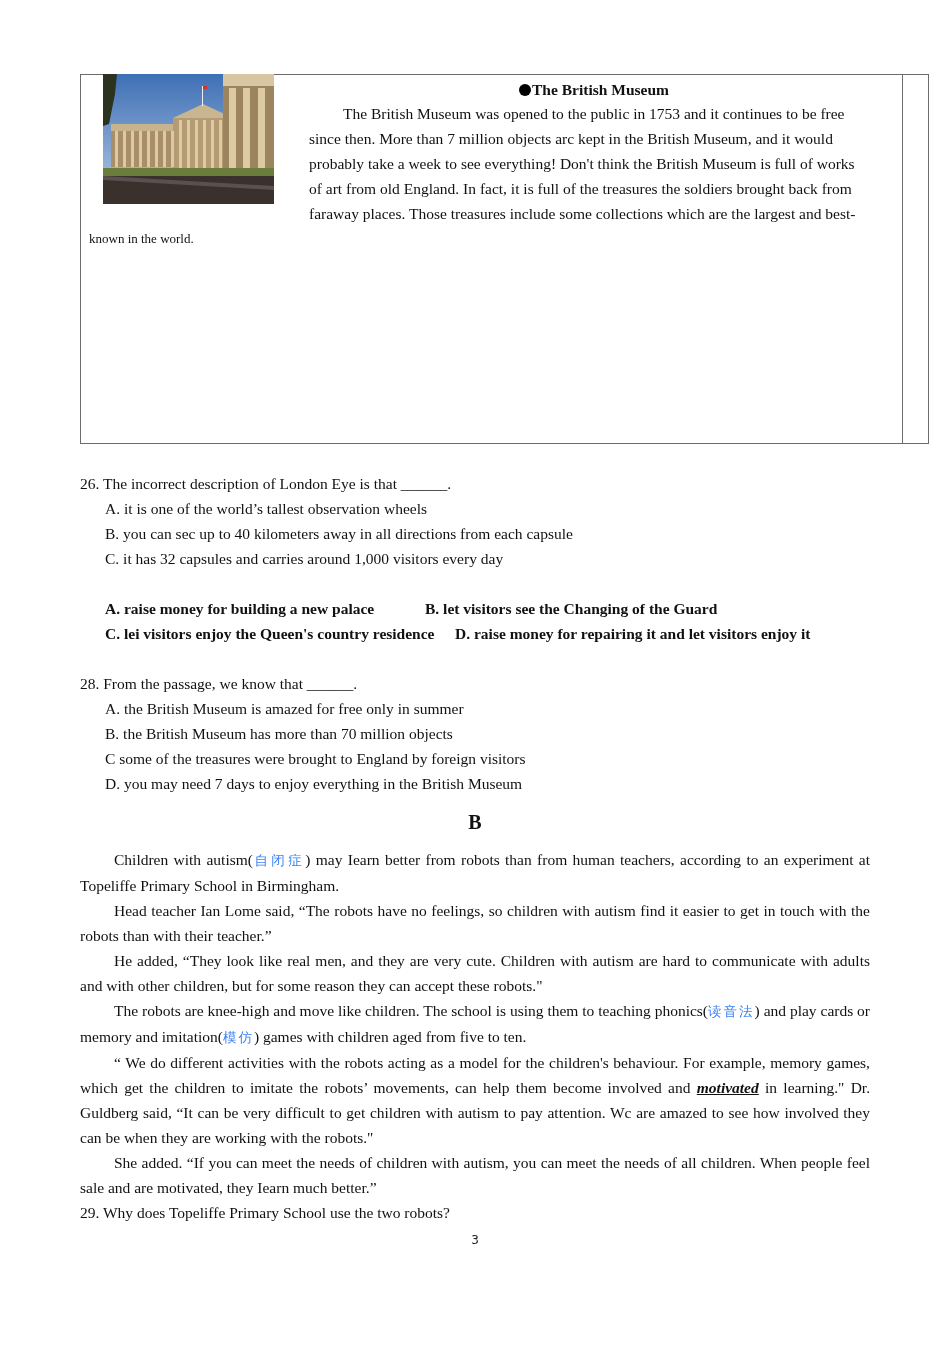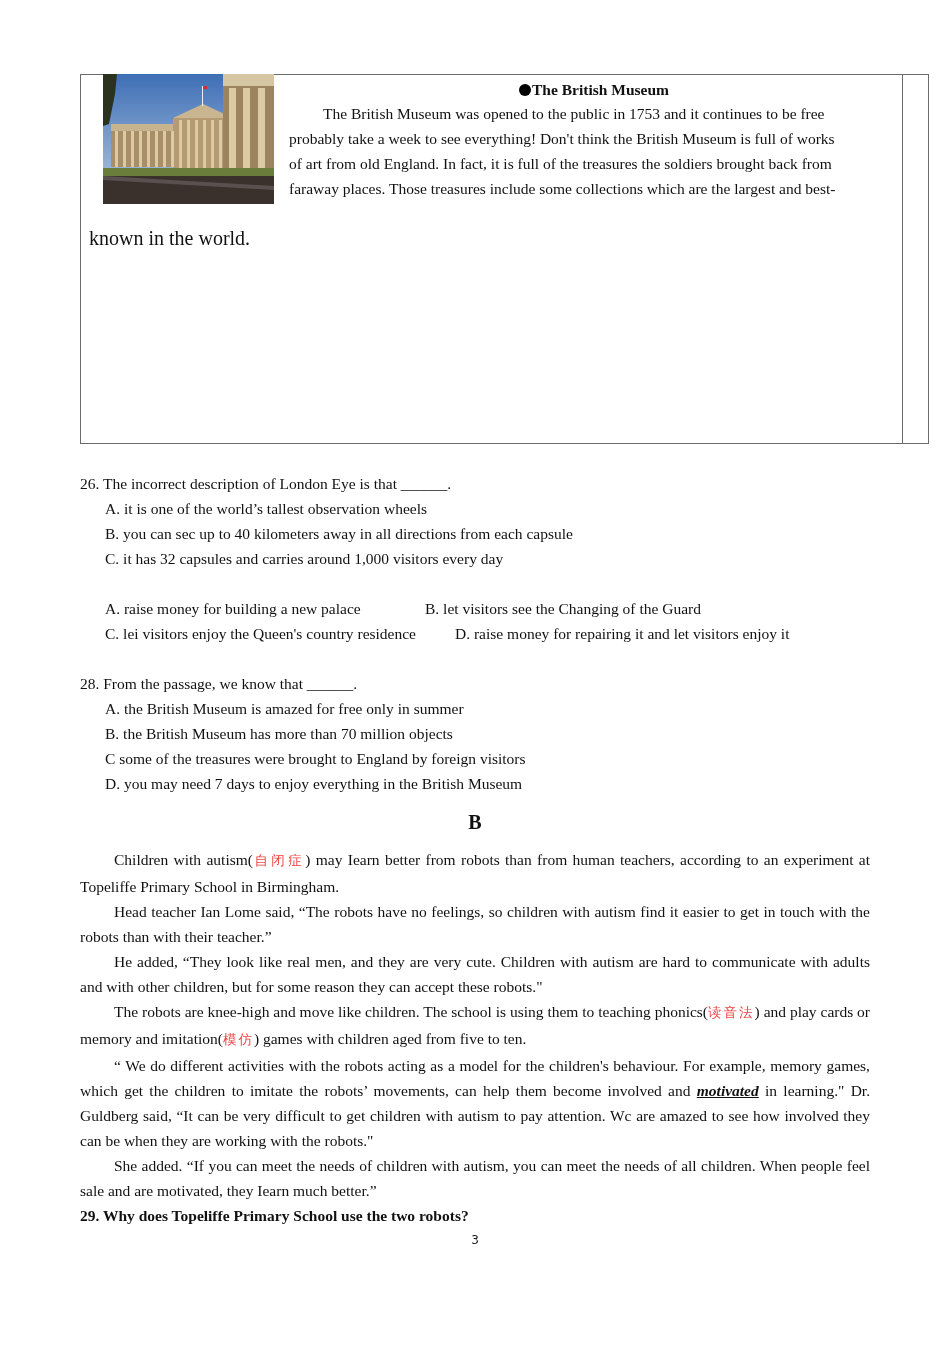--- a/index.html
+++ b/index.html
@@ -11,37 +11,37 @@
   .tbl { position: absolute; left: 80px; top: 74px; width: 849px; height: 370px;
          border: 1px solid #6b6b6b; box-sizing: border-box; }
   .tbl-divider { position: absolute; left: 821px; top: 0; width: 1px; height: 100%; background: #6b6b6b; }
   .museum-photo { position: absolute; left: 22px; top: -1px; width: 171px; height: 130px; overflow: hidden; }
   .museum-photo svg { display: block; width: 171px; height: 130px; }
   .card-title { position: absolute; left: 208px; top: 5px; width: 610px; text-align: center;
                 font-weight: bold; font-size: 15.5px; line-height: 20px; }
   .card-title .bullet { display: inline-block; width: 12px; height: 12px; border-radius: 50%;
                         background: #000; vertical-align: -1px; margin-right: 1px; }
   .card-body { position: absolute; left: 208px; top: 26px; width: 600px; font-size: 15.5px; line-height: 25px; }
-  .card-body .line { display: block; white-space: nowrap; }
-  .card-tail { position: absolute; left: 8px; top: 151px; font-size: 20px; line-height: 25px; text-align: center; }
+  .card-body .line { display: block; white-space: nowrap; margin-left: 20px; }
+  .card-tail { position: absolute; left: 8px; top: 151px; font-size: 13px; line-height: 25px; text-align: center; }
 
   
   .qblock { position: absolute; left: 80px; width: 820px; font-size: 15.5px; line-height: 25px; }
   .qline { white-space: nowrap; }
   .opt { padding-left: 25px; white-space: nowrap; }
-  .opt-pair span { display: inline-block; }
+  .opt-pair span { display: inline-block; font-weight: bold; }
 
   .section-head { position: absolute; left: 0; width: 950px; top: 808px; text-align: center;
                   font-weight: bold; font-size: 20px; line-height: 28px; }
 
   .passage { position: absolute; left: 80px; top: 847px; width: 790px; font-size: 15.5px; line-height: 25px; }
   .passage p { margin: 0; text-align: justify; text-indent: 34px; }
-  .passage p.q { text-indent: 0; font-weight: bold; }
+  .passage p.q { text-indent: 0; }
   .passage .u { font-weight: bold; text-decoration: underline; font-style: italic; }
-  .cn { font-family: Liberation Mono, monospace; font-size: 13.5px; color: #ef4444; letter-spacing: 2px; }
+  .cn { font-family: Liberation Sans, sans-serif; font-size: 13.5px; color: #3b82f6; letter-spacing: 2px; }
 
   .page-num { position: absolute; left: 0; width: 950px; top: 1232px; text-align: center;
               font-family: "DejaVu Sans", sans-serif; font-size: 12px; line-height: 16px; color: #222; }
 </style>
 </head>
 <body>
 
 <div class="page">
 
   <div class="tbl">
@@ -96,20 +96,21 @@
         <path d="M0 102 L171 112 L171 116 L0 106 Z" fill="#5b5050"></path>
       </svg>
     </div>
 
     <div class="card-title">
       <span class="bullet"></span><span>The British Museum</span>
     </div>
 
     <div class="card-body">
       <span class="line" style="padding-left:34px">The British Museum was opened to the public in 1753 and it continues to be free</span>
+      <span class="line">since then. More than 7 million objects arc kept in the British Museum, and it would</span>
       <span class="line">probably take a week to see everything! Don't think the British Museum is full of works</span>
       <span class="line">of art from old England. In fact, it is full of the treasures the soldiers brought back from</span>
       <span class="line">faraway places. Those treasures include some collections which are the largest and best-</span>
     </div>
     <div class="card-tail">known in the world.</div>
   </div>
 
   <div class="qblock" style="top:471px">
     <div class="qline">26. The incorrect description of London Eye is that ______.</div>
     <div class="opt">A. it is one of the world’s tallest observation wheels</div>

